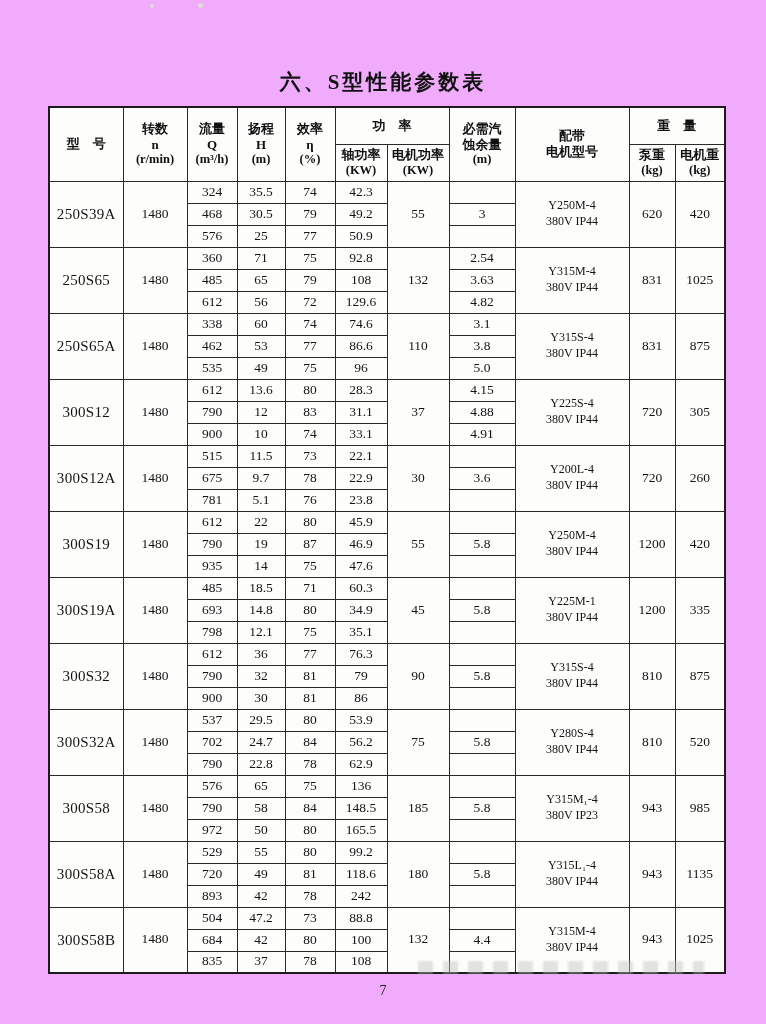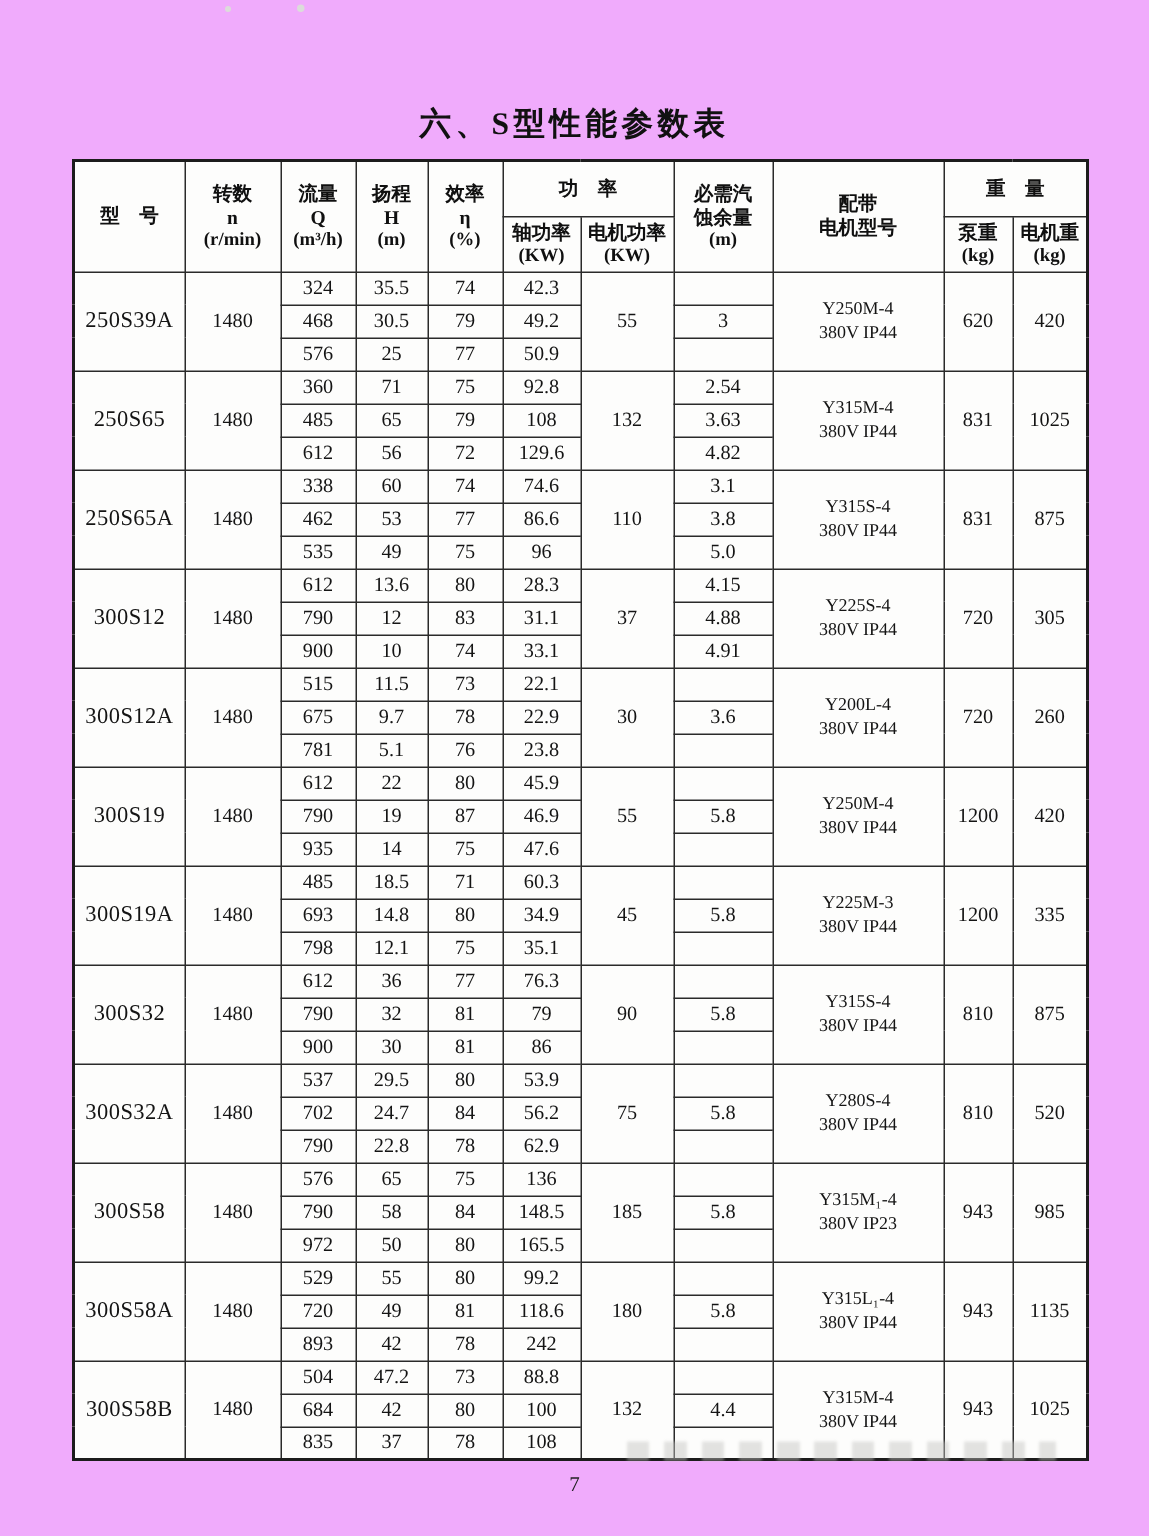--- a/index.html
+++ b/index.html
@@ -346,21 +346,21 @@
         <tr>
           <td class="model-cell" rowspan="3">300S19A</td>
           <td rowspan="3">1480</td>
           <td>485</td>
           <td>18.5</td>
           <td>71</td>
           <td>60.3</td>
           <td rowspan="3">45</td>
           <td></td>
           <td class="motor-model-cell" rowspan="3">
-            <div>Y225M-3</div>
+            <div>Y225M-1</div>
             <div>380V IP44</div>
           </td>
           <td rowspan="3">1200</td>
           <td rowspan="3">335</td>
         </tr>
         <tr>
           <td>693</td>
           <td>14.8</td>
           <td>80</td>
           <td>34.9</td>

